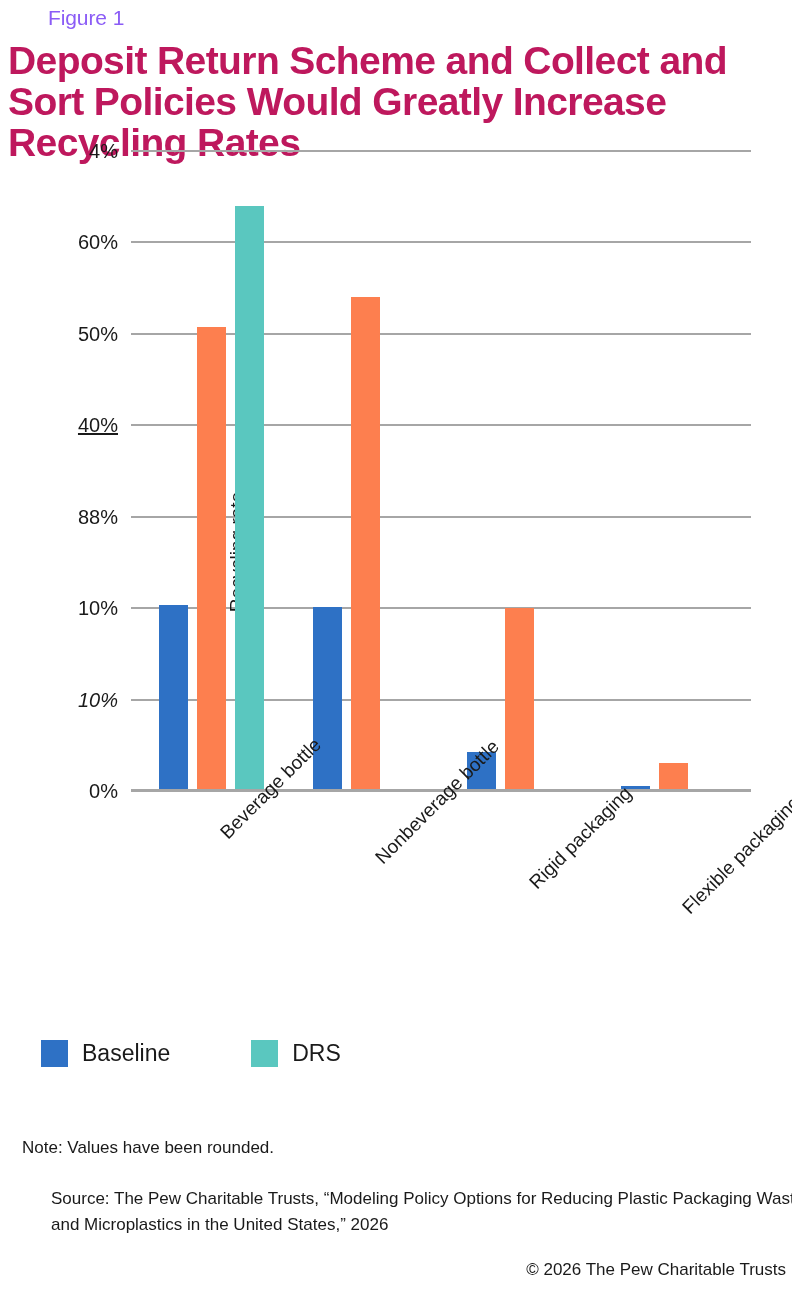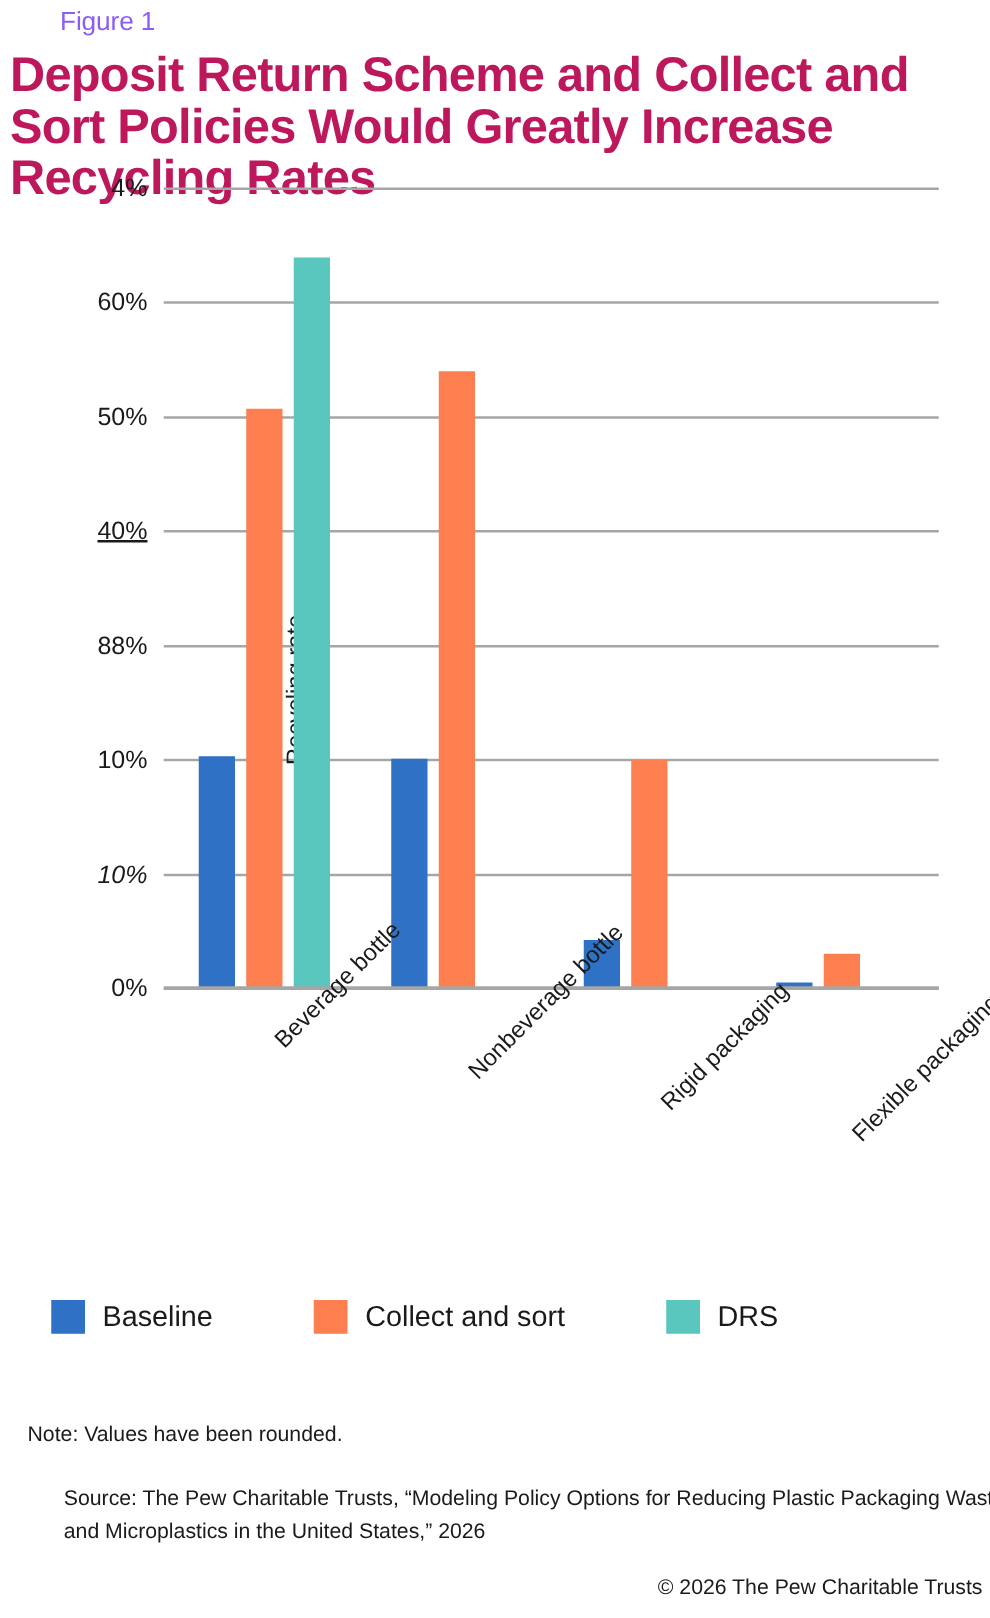--- a/index.html
+++ b/index.html
@@ -207,24 +207,20 @@
       <div class="cat-label" style="left: 678px; top: 903px;">Flexible packaging</div>
     </div>
 </div>
 
 <div id="legend">
     <div class="legend-item">
       <span class="legend-swatch" style="background: rgb(46, 113, 197);"></span>
       <span class="legend-label">Baseline</span>
     </div>
     <div class="legend-item">
-      <span class="legend-swatch" style="background: rgb(253, 127, 79);"></span>
-      <span class="legend-label">Collect and sort</span>
-    </div>
-    <div class="legend-item">
       <span class="legend-swatch" style="background: rgb(90, 199, 191);"></span>
       <span class="legend-label">DRS</span>
     </div>
   </div>
 
 <div id="note">Note: Values have been rounded.</div>
 <div id="source">Source: The Pew Charitable Trusts, “Modeling Policy Options for Reducing Plastic Packaging Waste and Microplastics in the United States,” 2026</div>
 <div id="copyright">© 2026 The Pew Charitable Trusts</div>
 
 </body></html>

